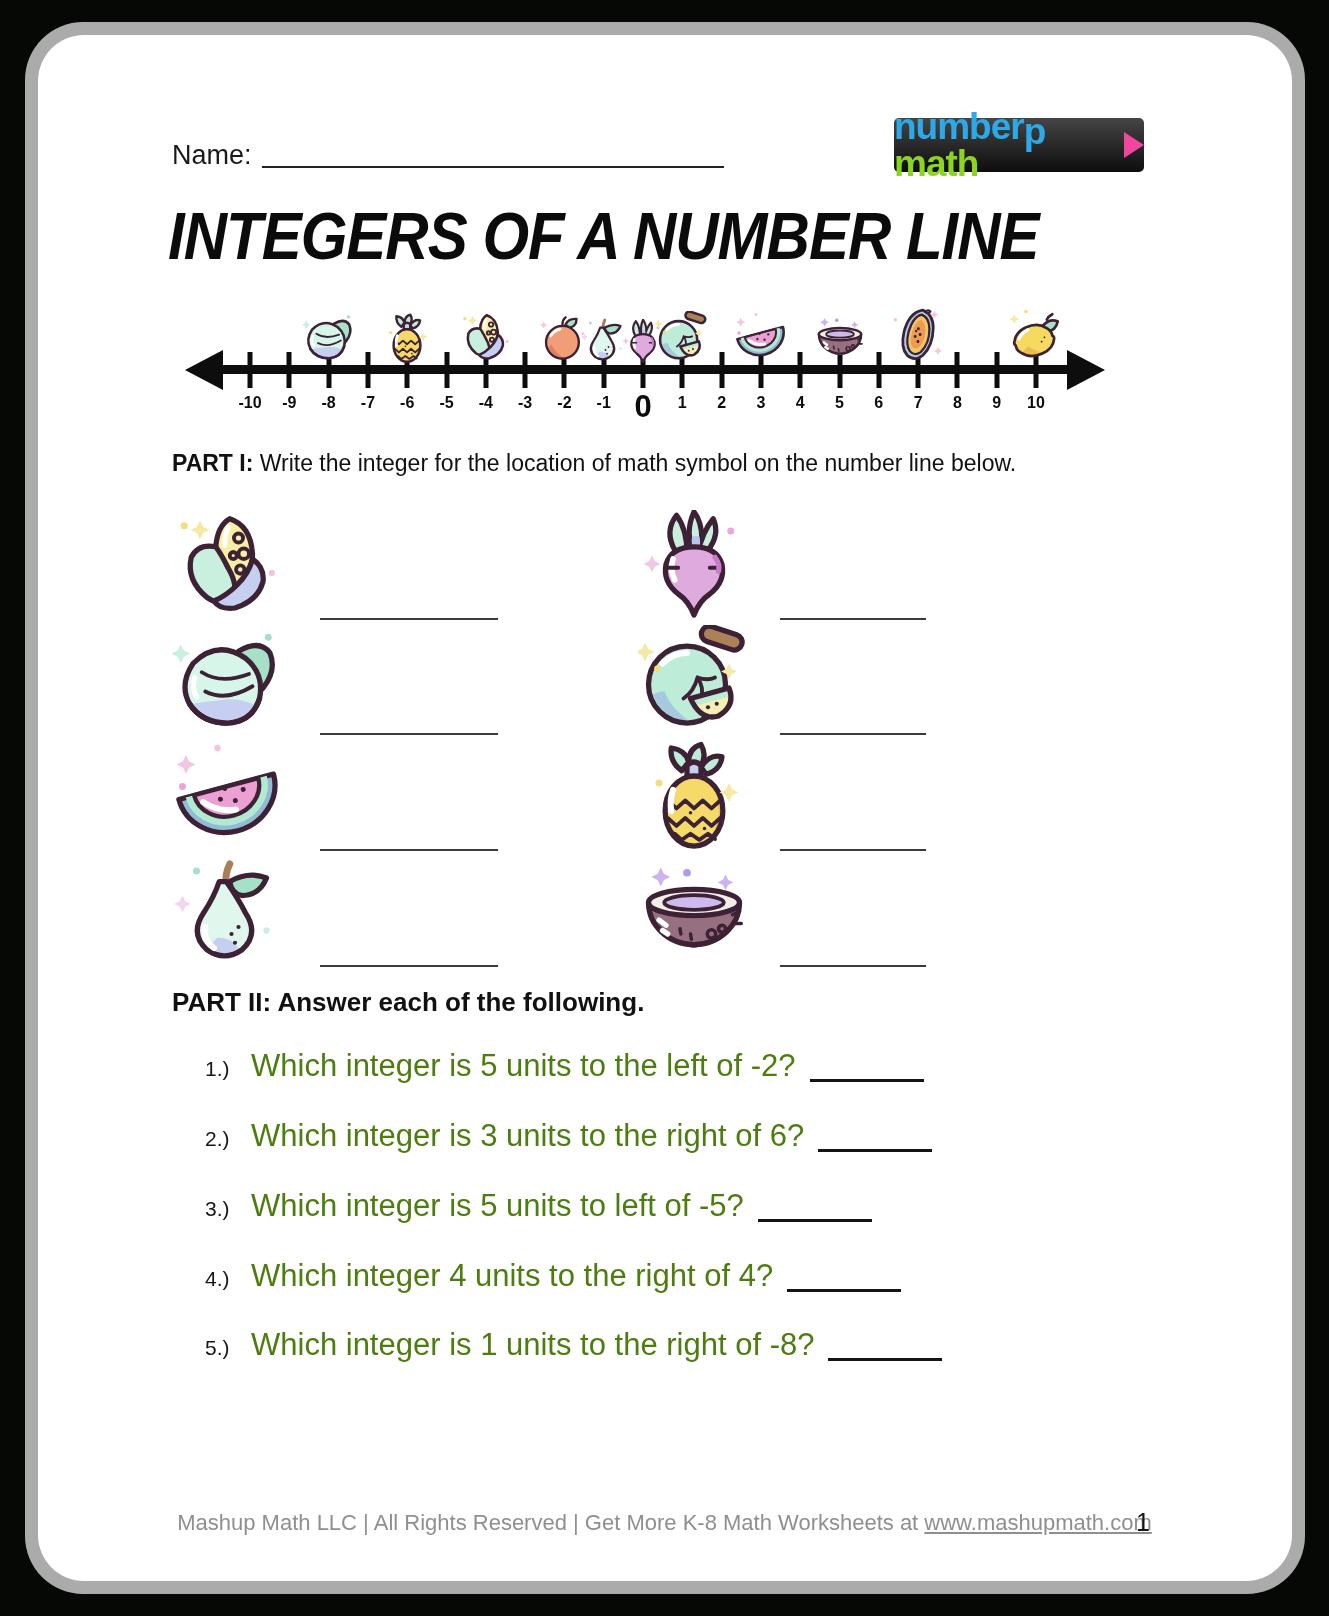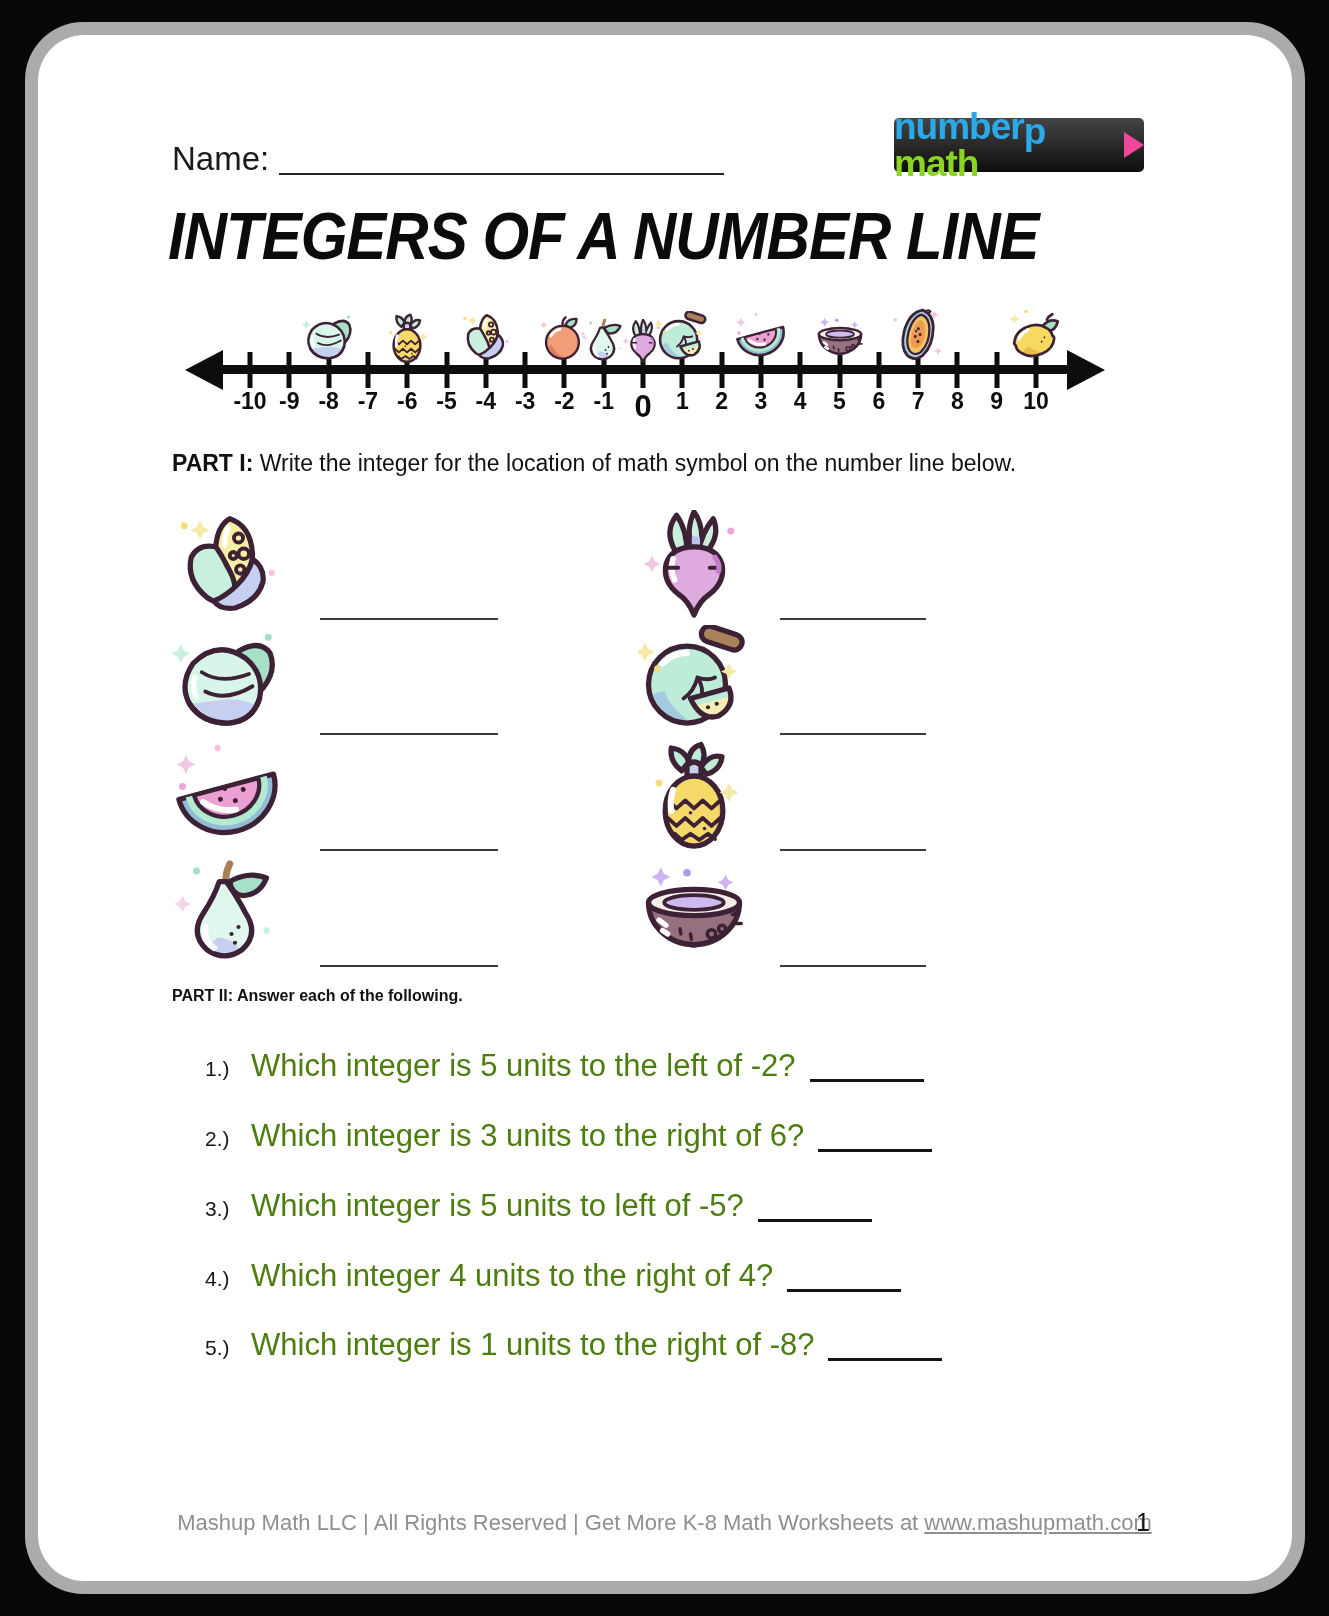--- a/index.html
+++ b/index.html
@@ -4,21 +4,21 @@
 <style>
   html,body{margin:0;padding:0;background:#050805;}
   body{width:1329px;height:1616px;position:relative;overflow:hidden;
        font-family:"Liberation Sans", sans-serif;color:#111;}
   .frame{position:absolute;left:25px;top:22px;right:24px;bottom:22px;
          background:#ababab;border-radius:58px;}
   .sheet{position:absolute;left:38px;top:35px;right:37px;bottom:35px;
          background:#ffffff;border-radius:46px;}
   
   .name-row{position:absolute;left:172px;top:140px;width:552px;display:flex;align-items:flex-end;}
-  .name-label{font-size:33px;color:#1a1a1a;}
+  .name-label{font-size:27px;color:#1a1a1a;}
   .name-line{flex:1;border-bottom:2px solid #222;margin:0 0 3px 10px;height:0;}
   .logo{position:absolute;left:894px;top:118px;width:250px;height:54px;
         background:linear-gradient(#454545,#0d0d0d);border-radius:5px;
         display:flex;align-items:center;justify-content:center;}
   .logo-text{font-size:37px;font-weight:800;letter-spacing:-1px;line-height:1;}
   .logo-mashup{color:#2ba9e8;}
   .logo-p{display:inline-block;position:relative;top:5px;color:#2ba9e8;}
   .logo-math{color:#8cd423;margin-top:12px;}
   .logo-arrow{width:0;height:0;border-left:20px solid #f0479d;
               border-top:13px solid transparent;border-bottom:13px solid transparent;margin-left:6px;}
@@ -26,37 +26,37 @@
          font-size:60px;font-weight:900;font-style:italic;letter-spacing:-1px;
          transform:scaleY(1.1);transform-origin:left top;color:#0b0b0b;white-space:nowrap;}
   
   .numberline{position:absolute;left:185px;top:302px;width:920px;height:120px;}
   .nl-line{position:absolute;left:28px;right:28px;top:63px;height:9px;background:#0d0d0d;}
   .nl-arrow-left{position:absolute;left:0;top:48px;width:0;height:0;
       border-right:38px solid #0d0d0d;border-top:20px solid transparent;border-bottom:20px solid transparent;}
   .nl-arrow-right{position:absolute;right:0;top:48px;width:0;height:0;
       border-left:38px solid #0d0d0d;border-top:20px solid transparent;border-bottom:20px solid transparent;}
   .nl-tick{position:absolute;top:50px;width:5px;height:36px;background:#0d0d0d;transform:translateX(-50%);}
-  .nl-label{position:absolute;top:86px;transform:translateX(-50%);
-            font-size:23px;font-weight:bold;color:#0d0d0d;}
+  .nl-label{position:absolute;top:92px;transform:translateX(-50%);
+            font-size:16px;font-weight:bold;color:#0d0d0d;}
   .nl-zero{font-size:31px;top:87px;}
   .nl-icon{position:absolute;transform:translateX(-50%);}
   .nl-icon svg{width:100%;height:100%;display:block;}
   
   .p1-head{position:absolute;left:172px;top:450px;font-size:23px;}
   .p1-head b{font-weight:bold;}
   .p1-grid{position:absolute;left:172px;top:506px;width:758px;
            display:grid;grid-template-columns:466px 1fr;grid-auto-rows:115.7px;}
   .p1-cell{display:flex;align-items:flex-end;}
   .p1-icon{width:112px;height:112px;flex:none;}
   .p1-icon svg{width:100%;height:100%;display:block;}
   .p1-blank{height:0;border-bottom:2.5px solid #3c3c3c;width:178px;margin:0 0 2px 36px;}
   .p1-cell:nth-child(2n) .p1-blank{width:146px;margin-left:30px;}
   
-  .p2-head{position:absolute;left:172px;top:987px;font-size:16px;font-weight:bold;}
+  .p2-head{position:absolute;left:172px;top:987px;font-size:26px;font-weight:bold;}
   .q-row{position:absolute;left:205px;white-space:nowrap;}
   .q-num{display:inline-block;width:46px;font-size:21px;color:#161616;}
   .q-text{font-size:31px;color:#4d7c0f;}
   .q-blank{display:inline-block;width:114px;height:2px;border-bottom:3px solid #141414;
            vertical-align:-6px;margin-left:14px;}
   
   .footer{position:absolute;left:0;top:1510px;width:1329px;text-align:center;
           font-size:22px;color:#8f8f8f;}
   .footer a{color:#8f8f8f;text-decoration:underline;}
   .page-num{position:absolute;left:1136px;top:1508px;font-size:25px;color:#161616;}

